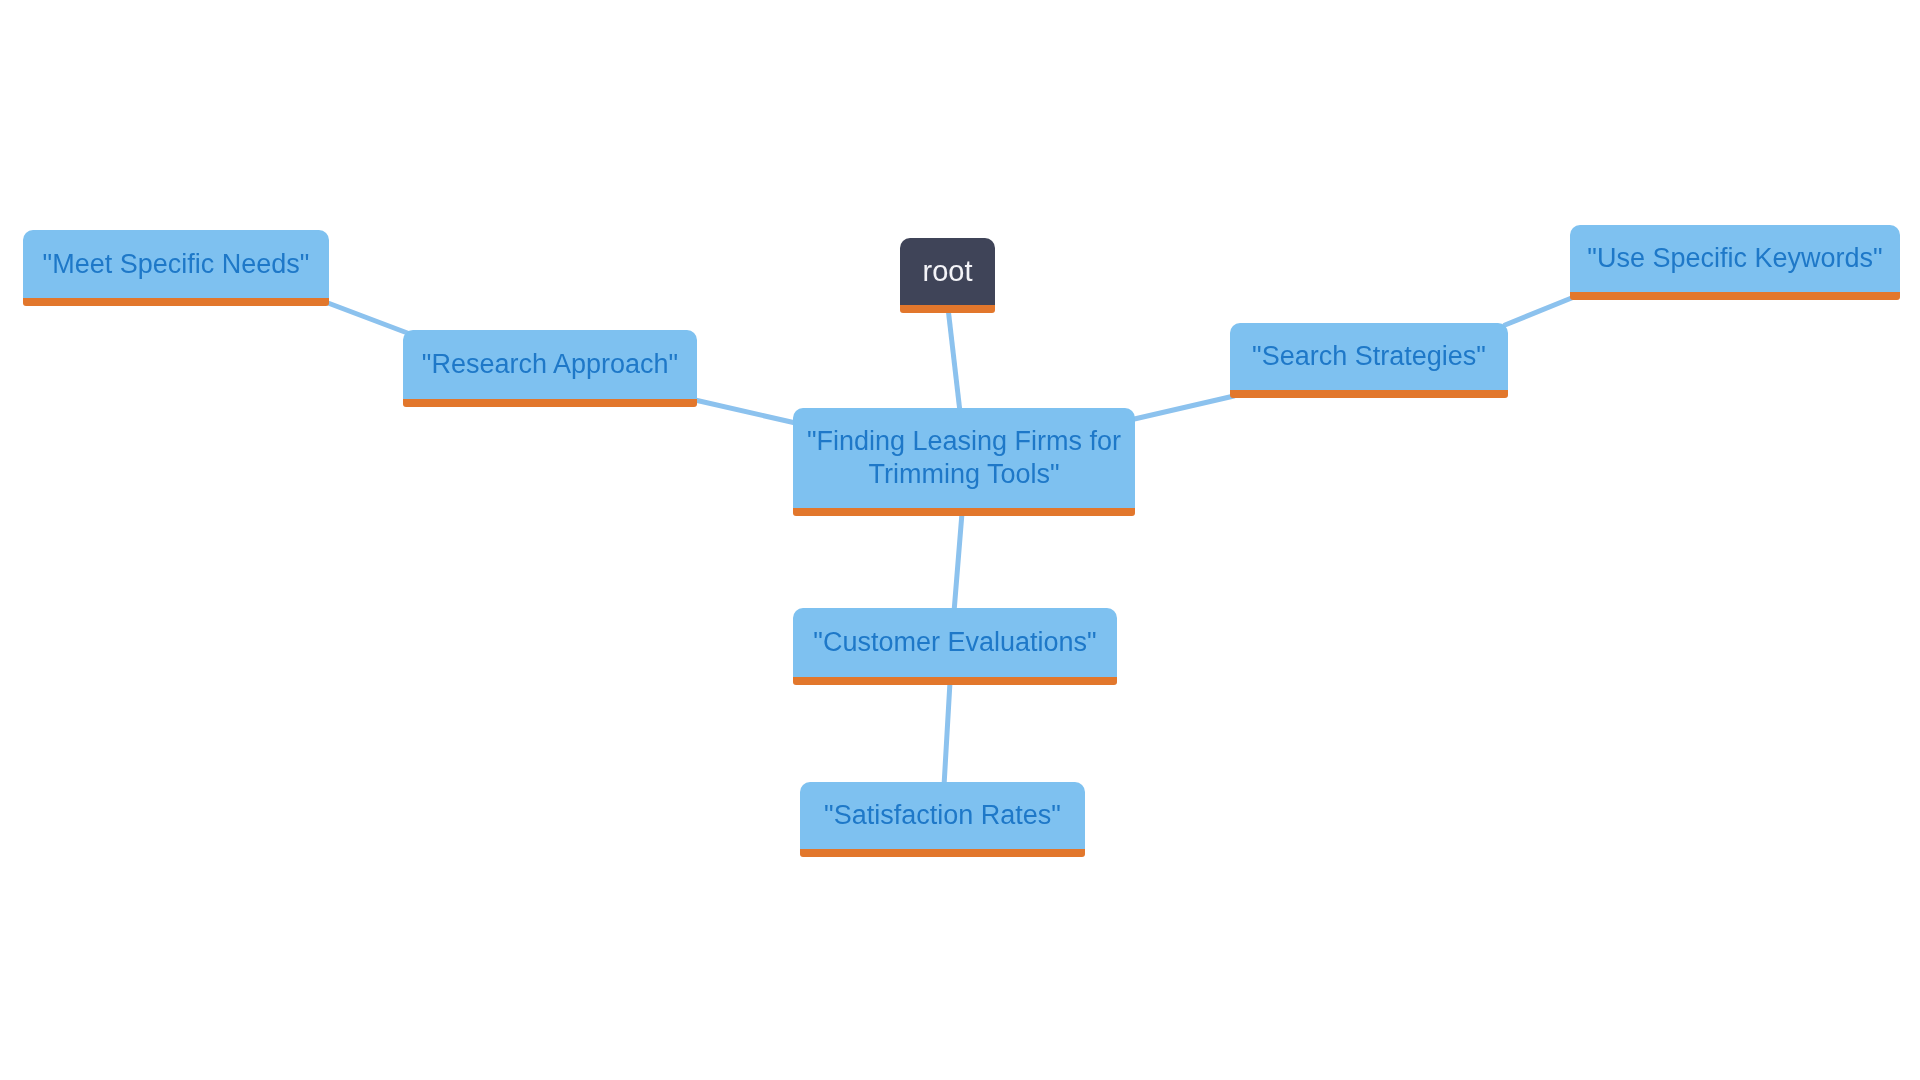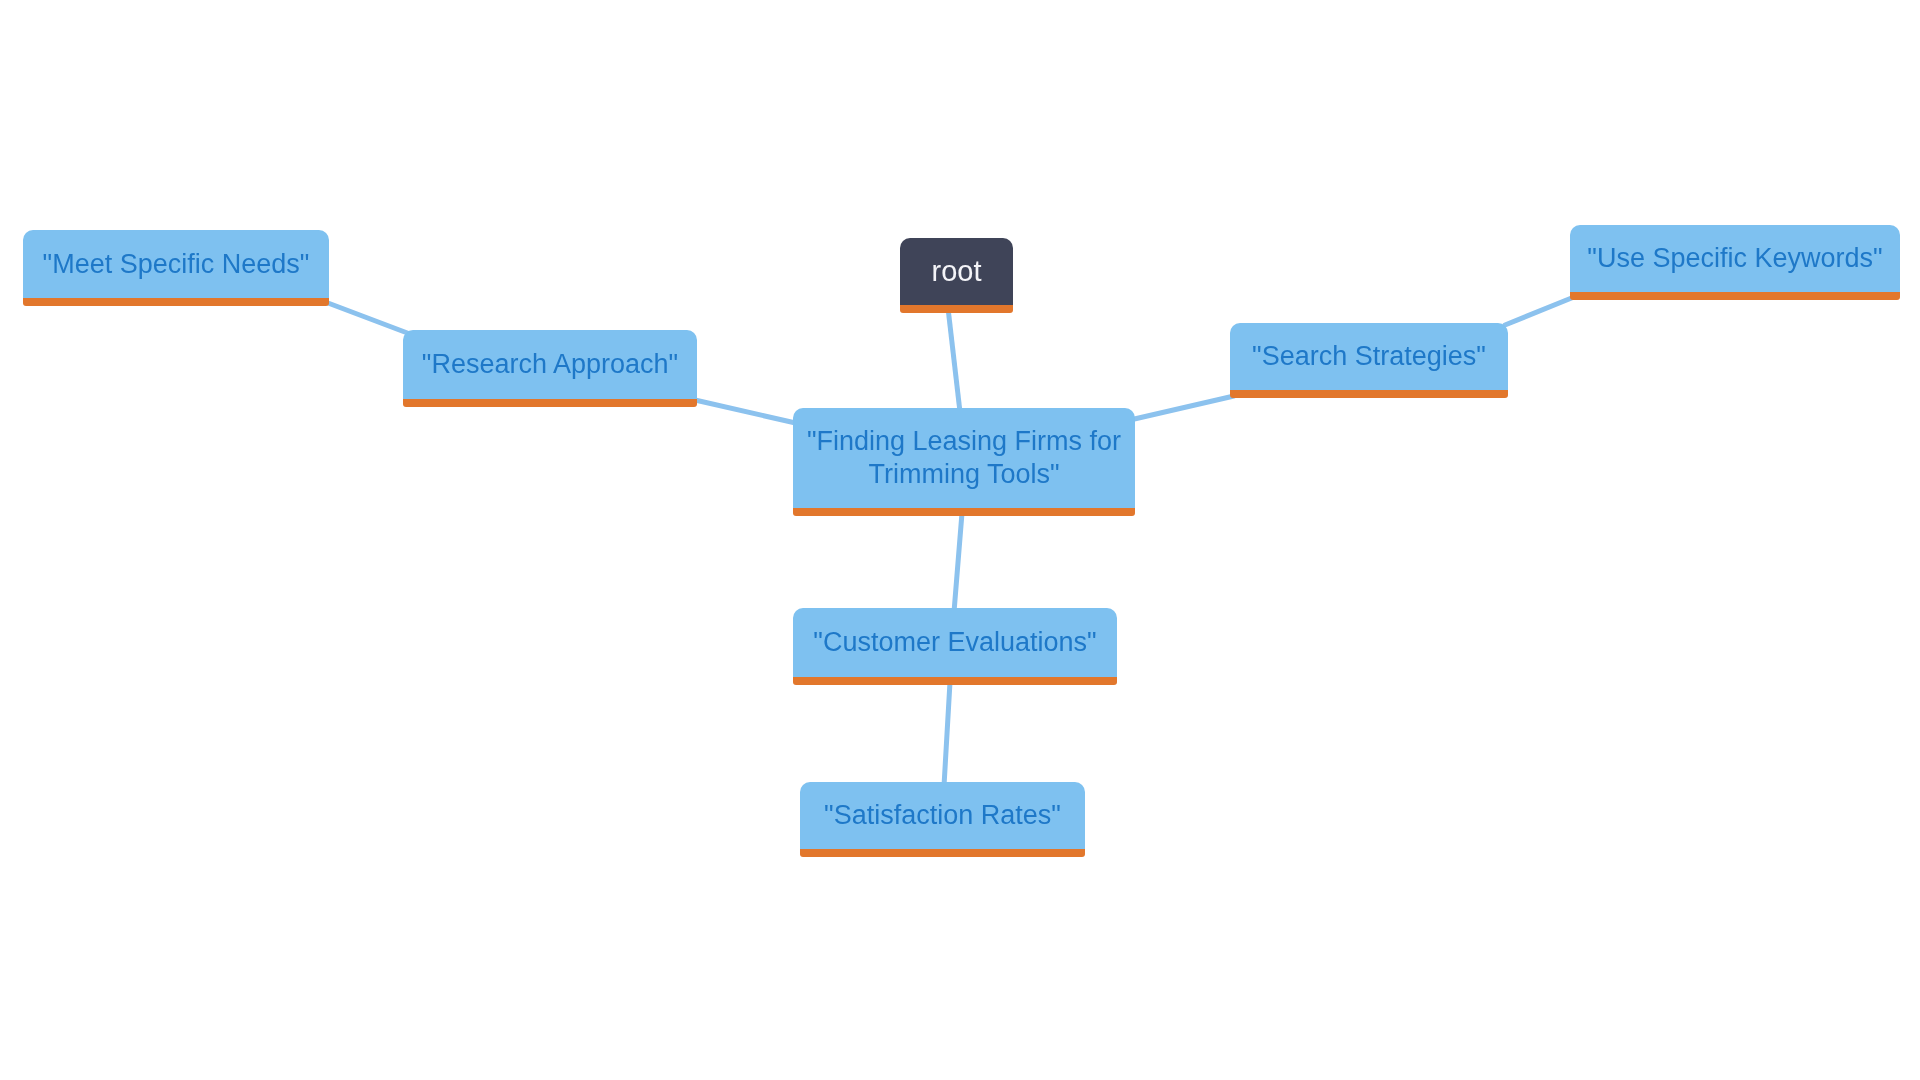--- a/index.html
+++ b/index.html
@@ -36,21 +36,21 @@
     font-size: 27px;
     line-height: 33px;
     padding: 0 10px;
   }
   .node.root {
     background: #3F4458;
     color: #F4F4F8;
     font-size: 29px;
   }
   
-  .n-root        { left: 900px;  top: 238px; width: 113px;  height: 75px; }
+  .n-root        { left: 900px;  top: 238px; width: 95px;  height: 75px; }
   .n-central     { left: 793px;  top: 408px; width: 342px; height: 108px; }
   .n-meet        { left: 23px;   top: 230px; width: 306px; height: 76px; }
   .n-research    { left: 403px;  top: 330px; width: 294px; height: 77px; }
   .n-search      { left: 1230px; top: 323px; width: 278px; height: 75px; }
   .n-keywords    { left: 1570px; top: 225px; width: 330px; height: 75px; }
   .n-customer    { left: 793px;  top: 608px; width: 324px; height: 77px; }
   .n-satisfaction{ left: 800px;  top: 782px; width: 285px; height: 75px; }
 </style>
 </head>
 <body>

